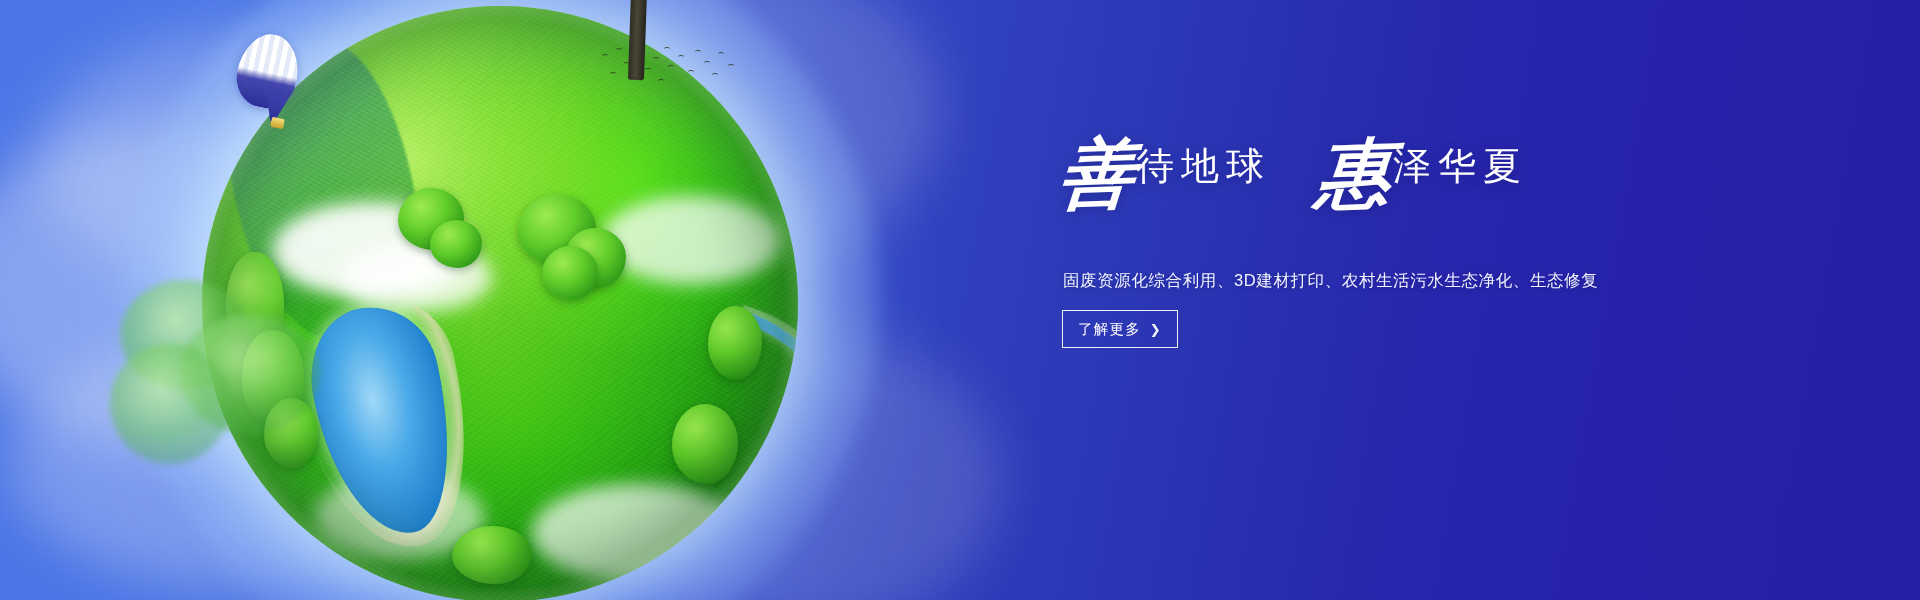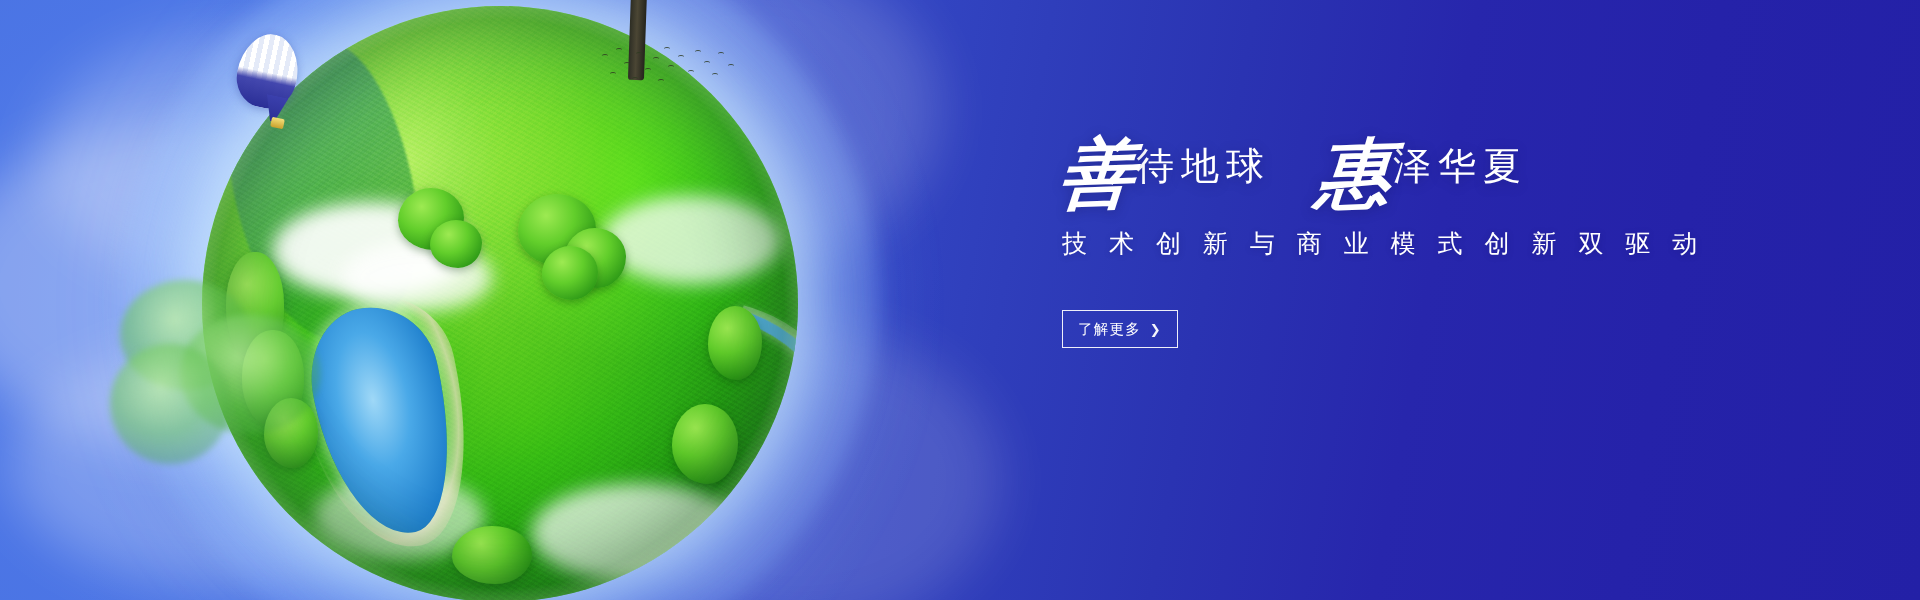--- a/index.html
+++ b/index.html
@@ -284,22 +284,22 @@
     <span class="bird" style="left:34px;top:31px;"></span>
     <span class="bird" style="left:60px;top:33px;"></span>
   </div>
 
   <div class="content">
 
     <div class="headline">
       <span class="hl-big">善</span><span class="hl-small">待地球</span><span class="hl-gap"></span><span class="hl-big">惠</span><span class="hl-small">泽华夏</span>
     </div>
 
-    <div class="subtitle">技 术 创 新 与 商 业 模 式 创 新 双 驱 动</div>
-
+
+    <div class="desc">固废资源化综合利用、3D建材打印、农村生活污水生态净化、生态修复</div>
 
     <div class="cta" role="button" tabindex="0">
       <span>了解更多</span>
       <span class="chev">❯</span>
     </div>
 
   </div>
 </div>
 
 </body></html>

